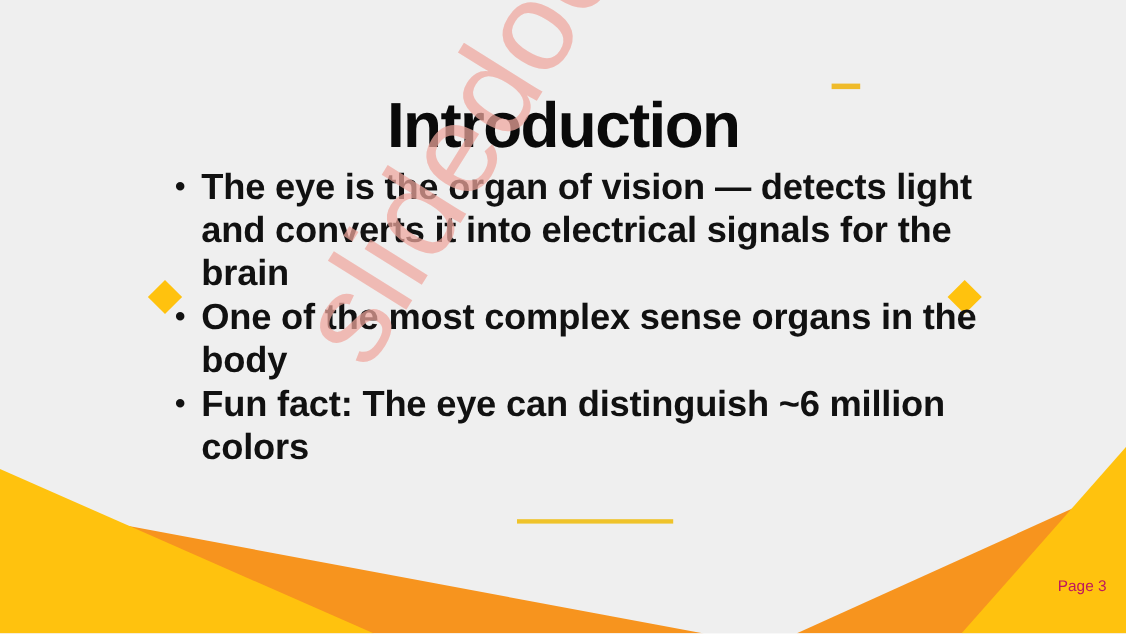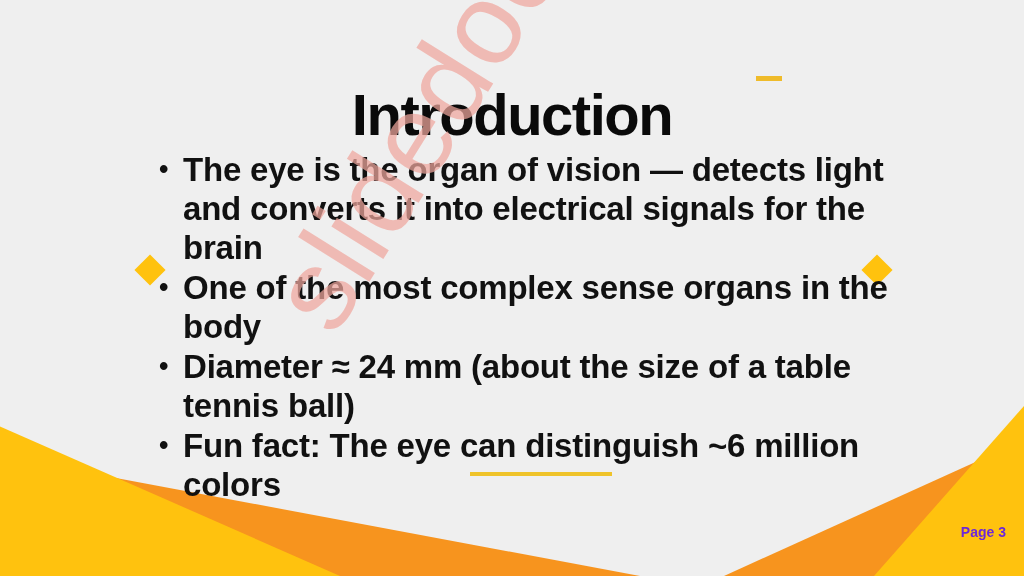--- a/index.html
+++ b/index.html
@@ -146,22 +146,22 @@
     pointer-events: none;
     letter-spacing: 1px;
   }
 
   
   #page-number {
     position: absolute;
     right: 18px;
     bottom: 36px;
     font-size: 14px;
-    color: #6d28d9;
-    font-weight: 700;
+    color: #be185d;
+    font-weight: 400;
   }
 </style>
 </head>
 <body>
 
 <div id="slide">
 
   <div id="shape-bl-orange" class="corner-shape"></div>
   <div id="shape-bl-yellow" class="corner-shape"></div>
   <div id="shape-br-orange" class="corner-shape"></div>
@@ -169,21 +169,20 @@
 
   <div id="diamond-left" class="diamond"></div>
   <div id="diamond-right" class="diamond"></div>
   <div id="title-dash"></div>
 
   <h1 id="title">Introduction</h1>
 
   <ul id="bullets">
     <li>The eye is the organ of vision — detects light and converts it into electrical signals for the brain</li>
     <li>One of the most complex sense organs in the body</li>
-    <li>Diameter ≈ 24 mm (about the size of a table tennis ball)</li>
     <li>Fun fact: The eye can distinguish ~6 million colors</li>
   </ul>
 
   <div id="highlight-dash"></div>
 
   <div id="watermark">slidedoc.in</div>
 
   <div id="page-number">Page 3</div>
 
 </div>

